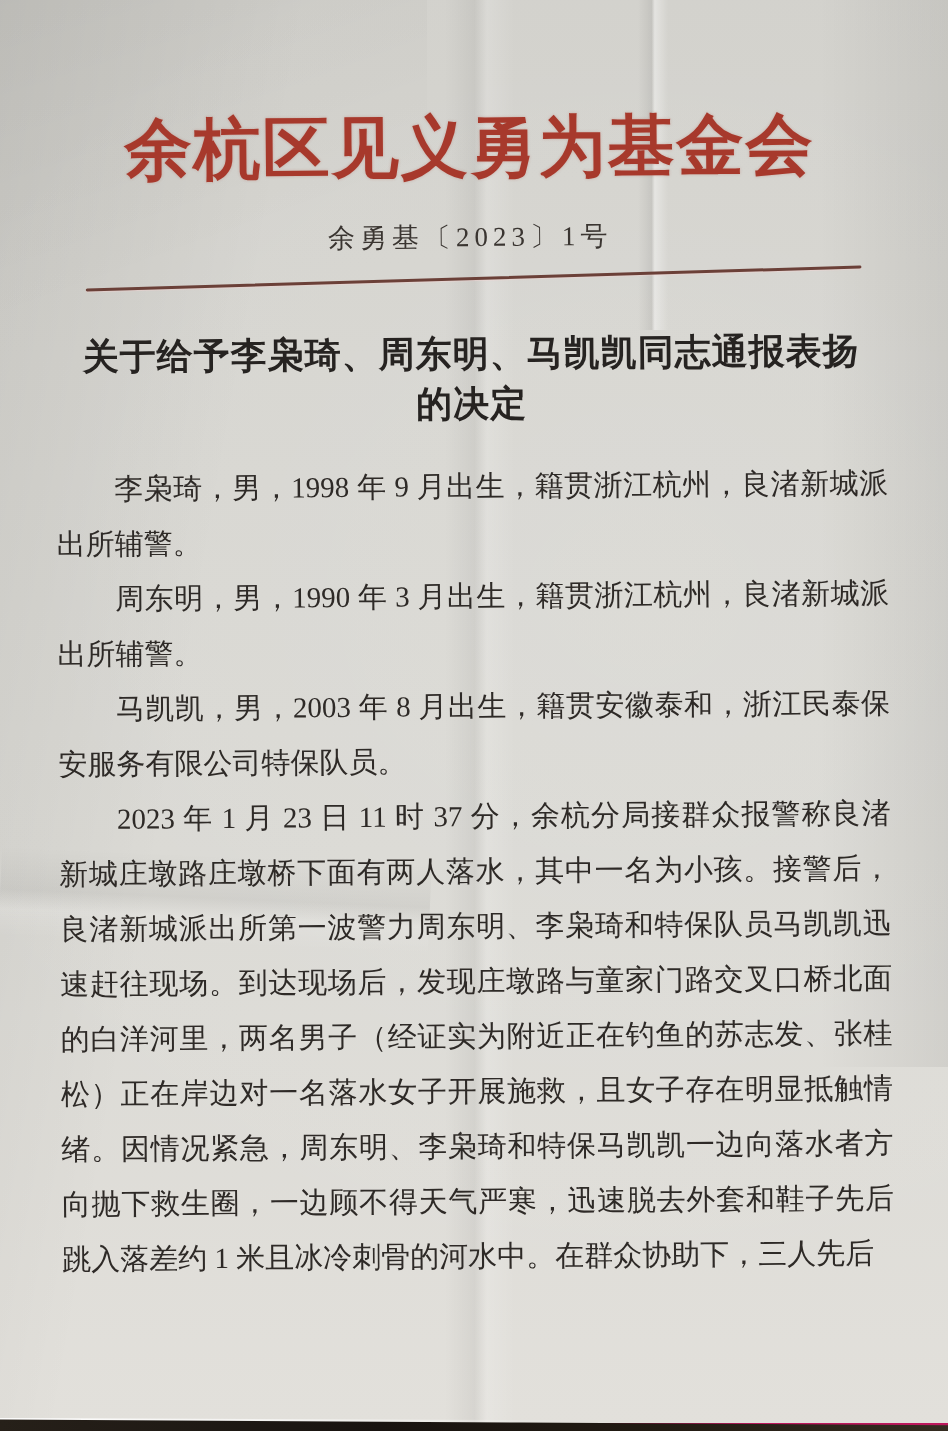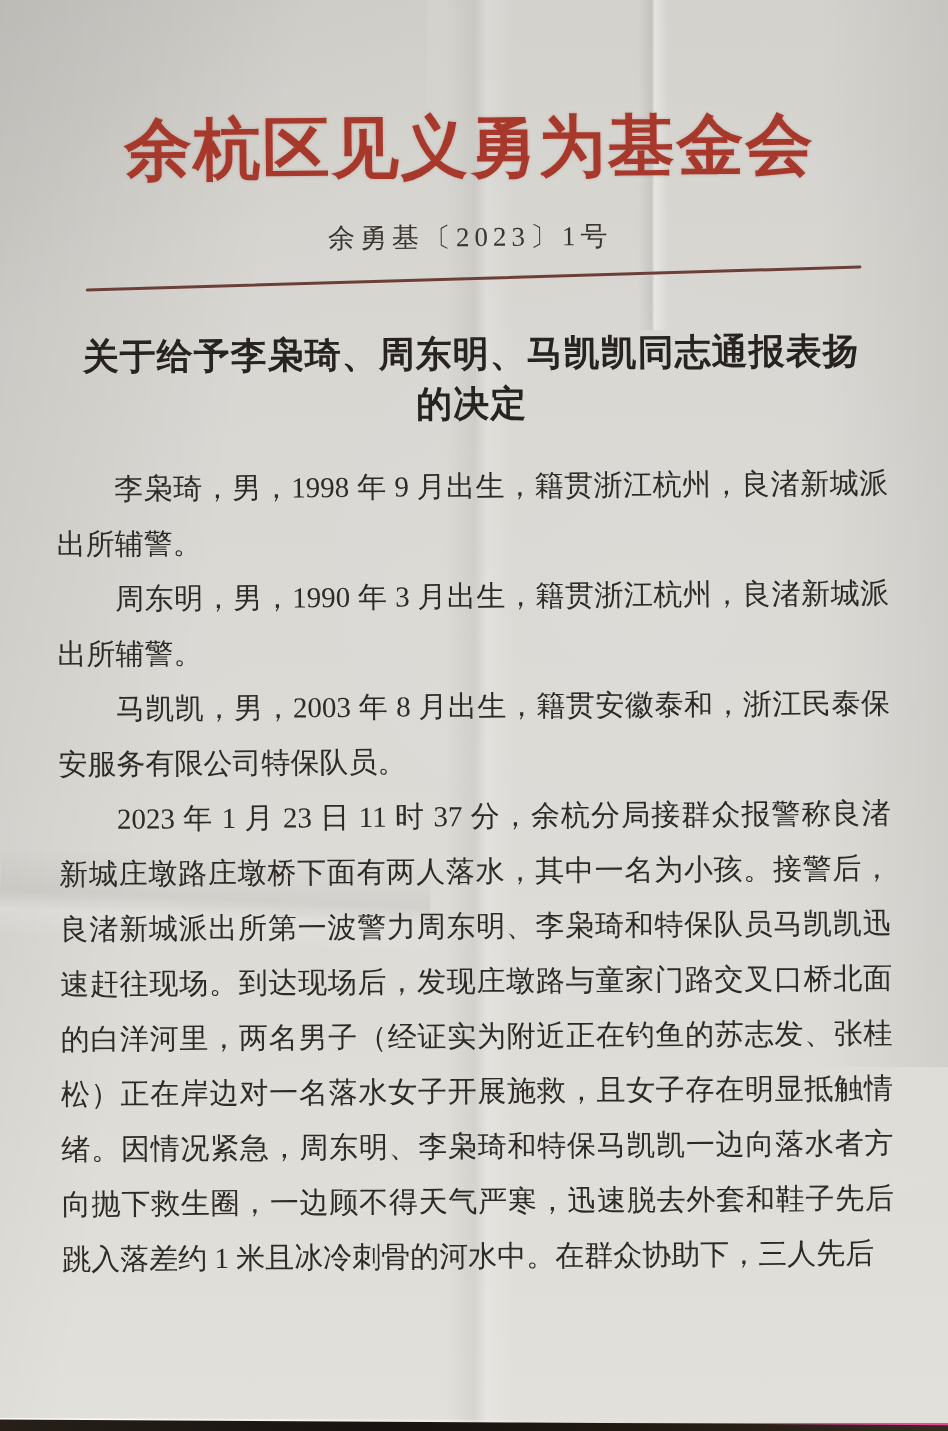--- a/index.html
+++ b/index.html
@@ -1,21 +1,21 @@
 <!DOCTYPE html>
 <html><head>
 <meta charset="utf-8">
 <style>
   html, body { margin: 0; padding: 0; background: #111; }
   .photo {
     position: relative;
     width: 948px;
     height: 1431px;
     overflow: hidden;
-    background: #ec4899;
+    background: #be185d;
     font-family: "Liberation Serif", "DejaVu Serif", serif;
   }
   
   .paper {
     position: absolute;
     left: 0; top: 0; right: 0; bottom: 8px;
     background:
       radial-gradient(140% 85% at 68% 42%, rgba(255,255,255,0.10), rgba(0,0,0,0) 62%),
       linear-gradient(100deg, rgba(0,0,0,0.07), rgba(0,0,0,0) 26%),
       linear-gradient(180deg, #d2d1cc 0%, #d6d5d0 25%, #dad9d4 60%, #e2e0db 100%);

